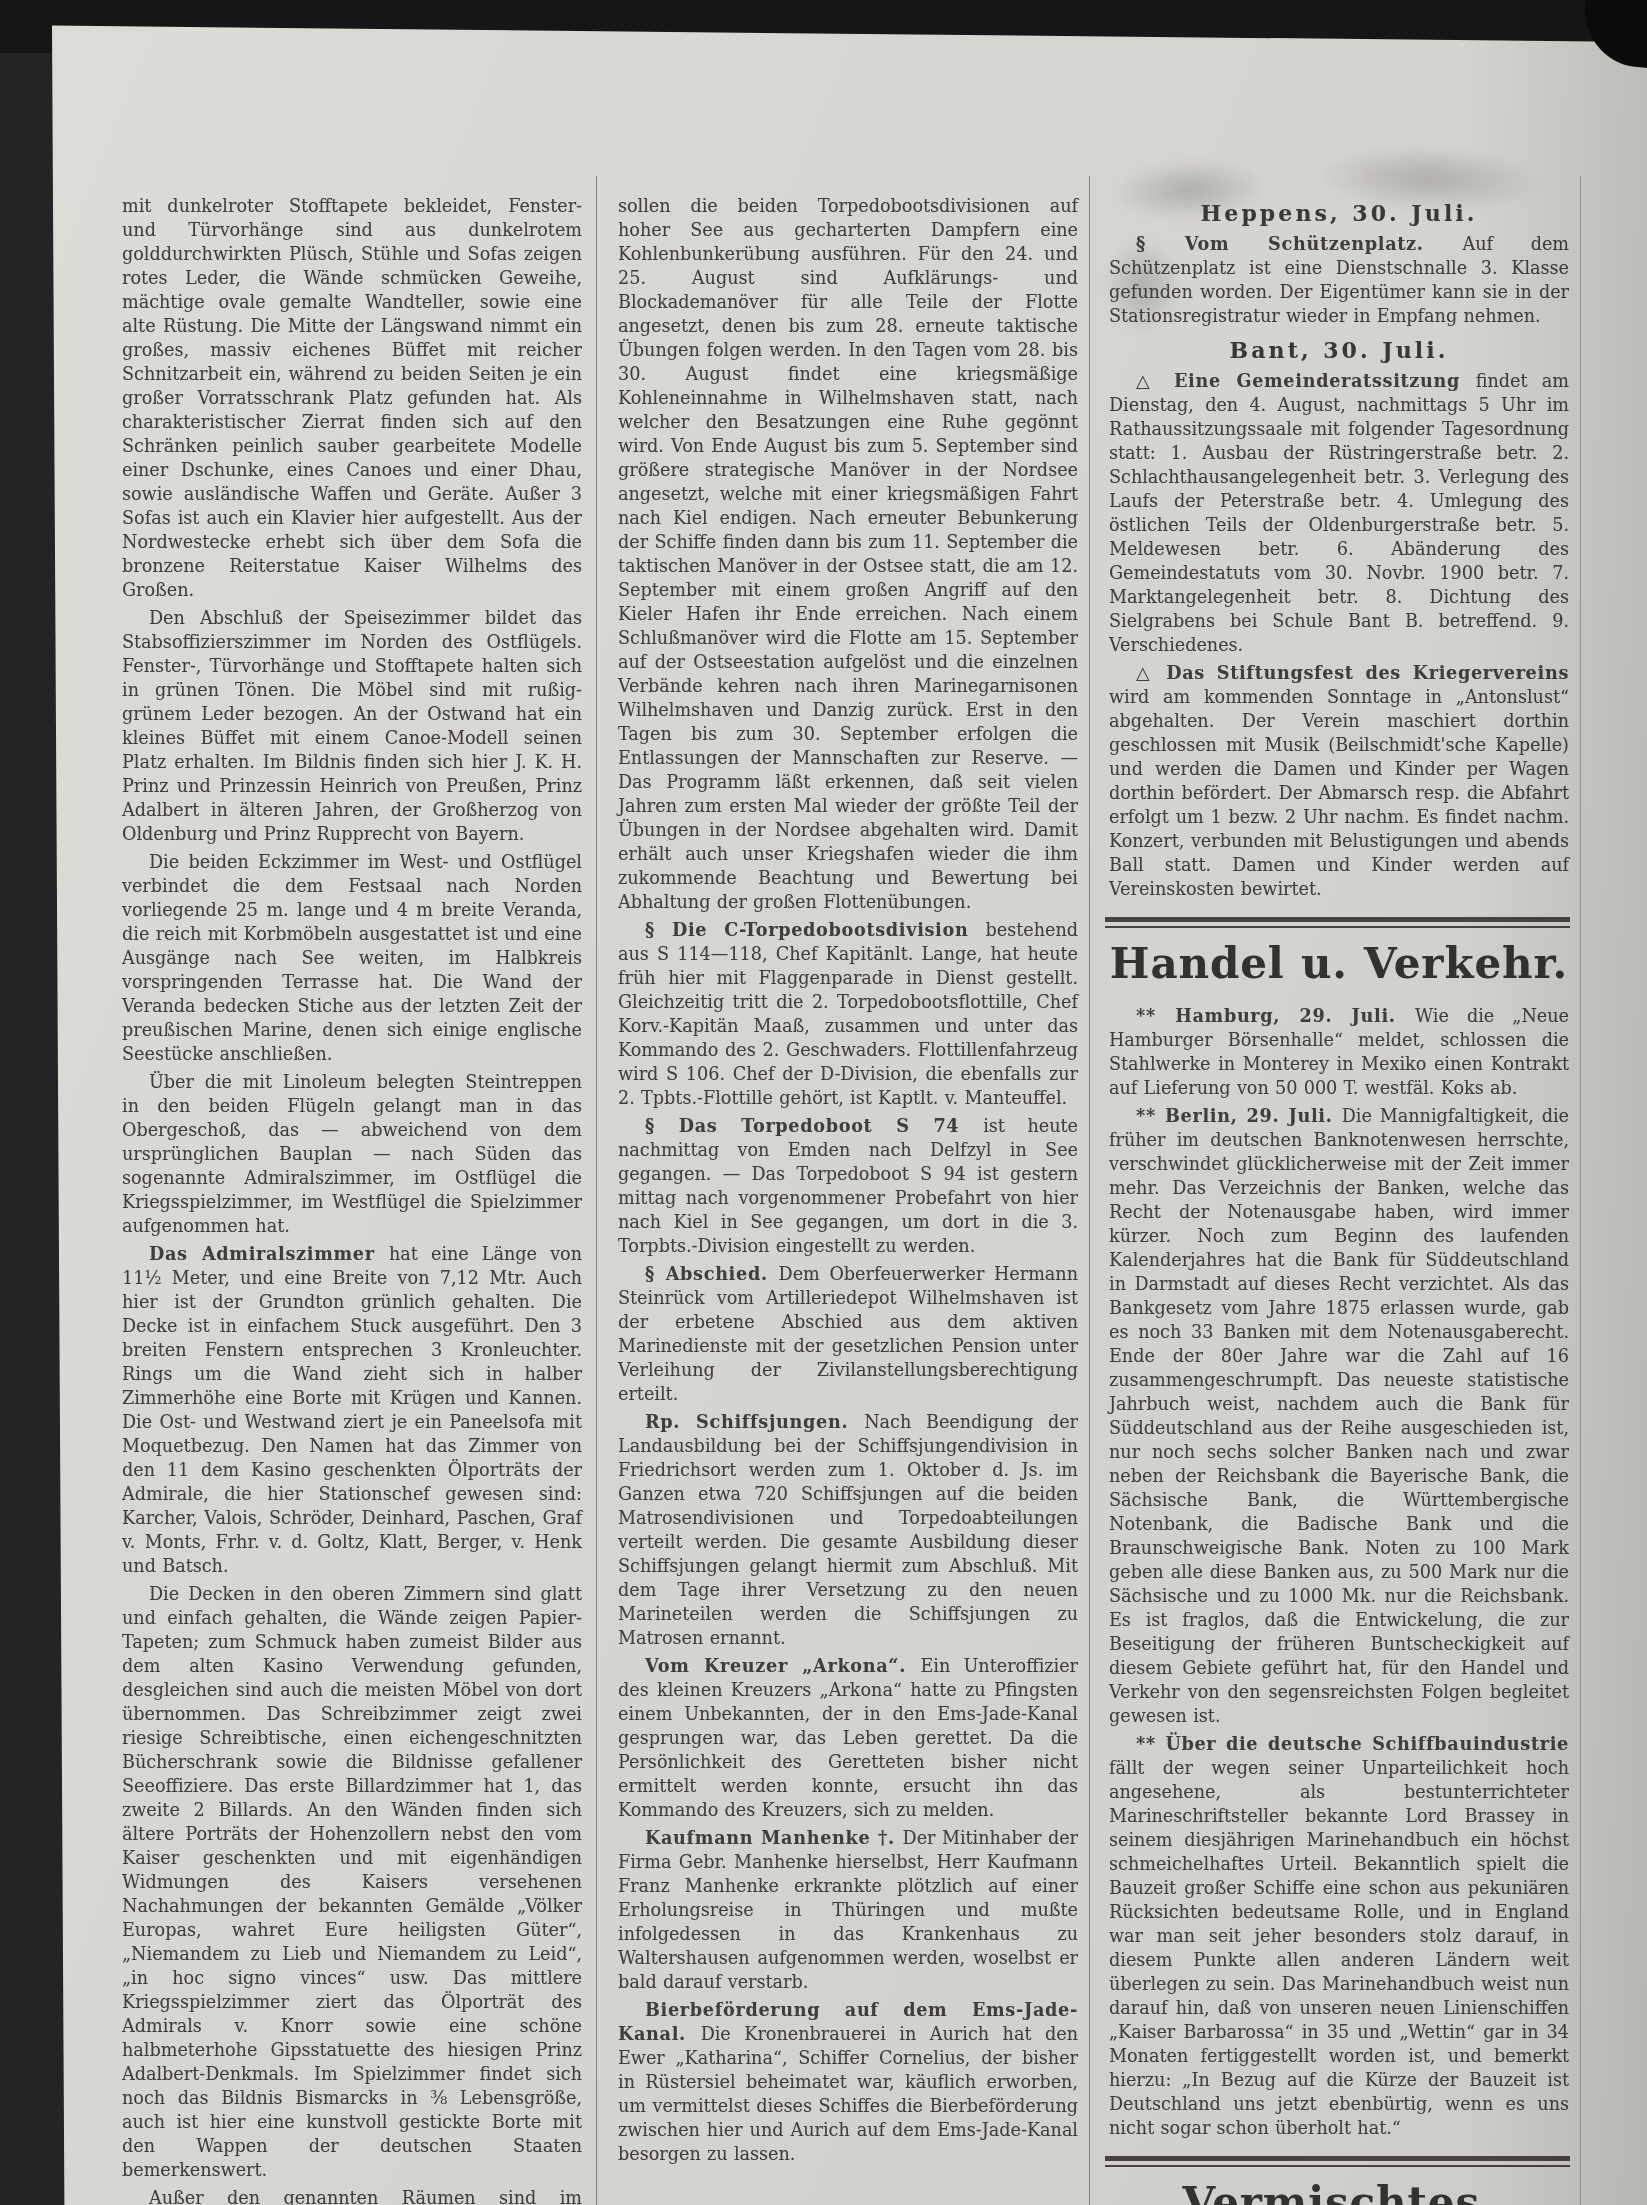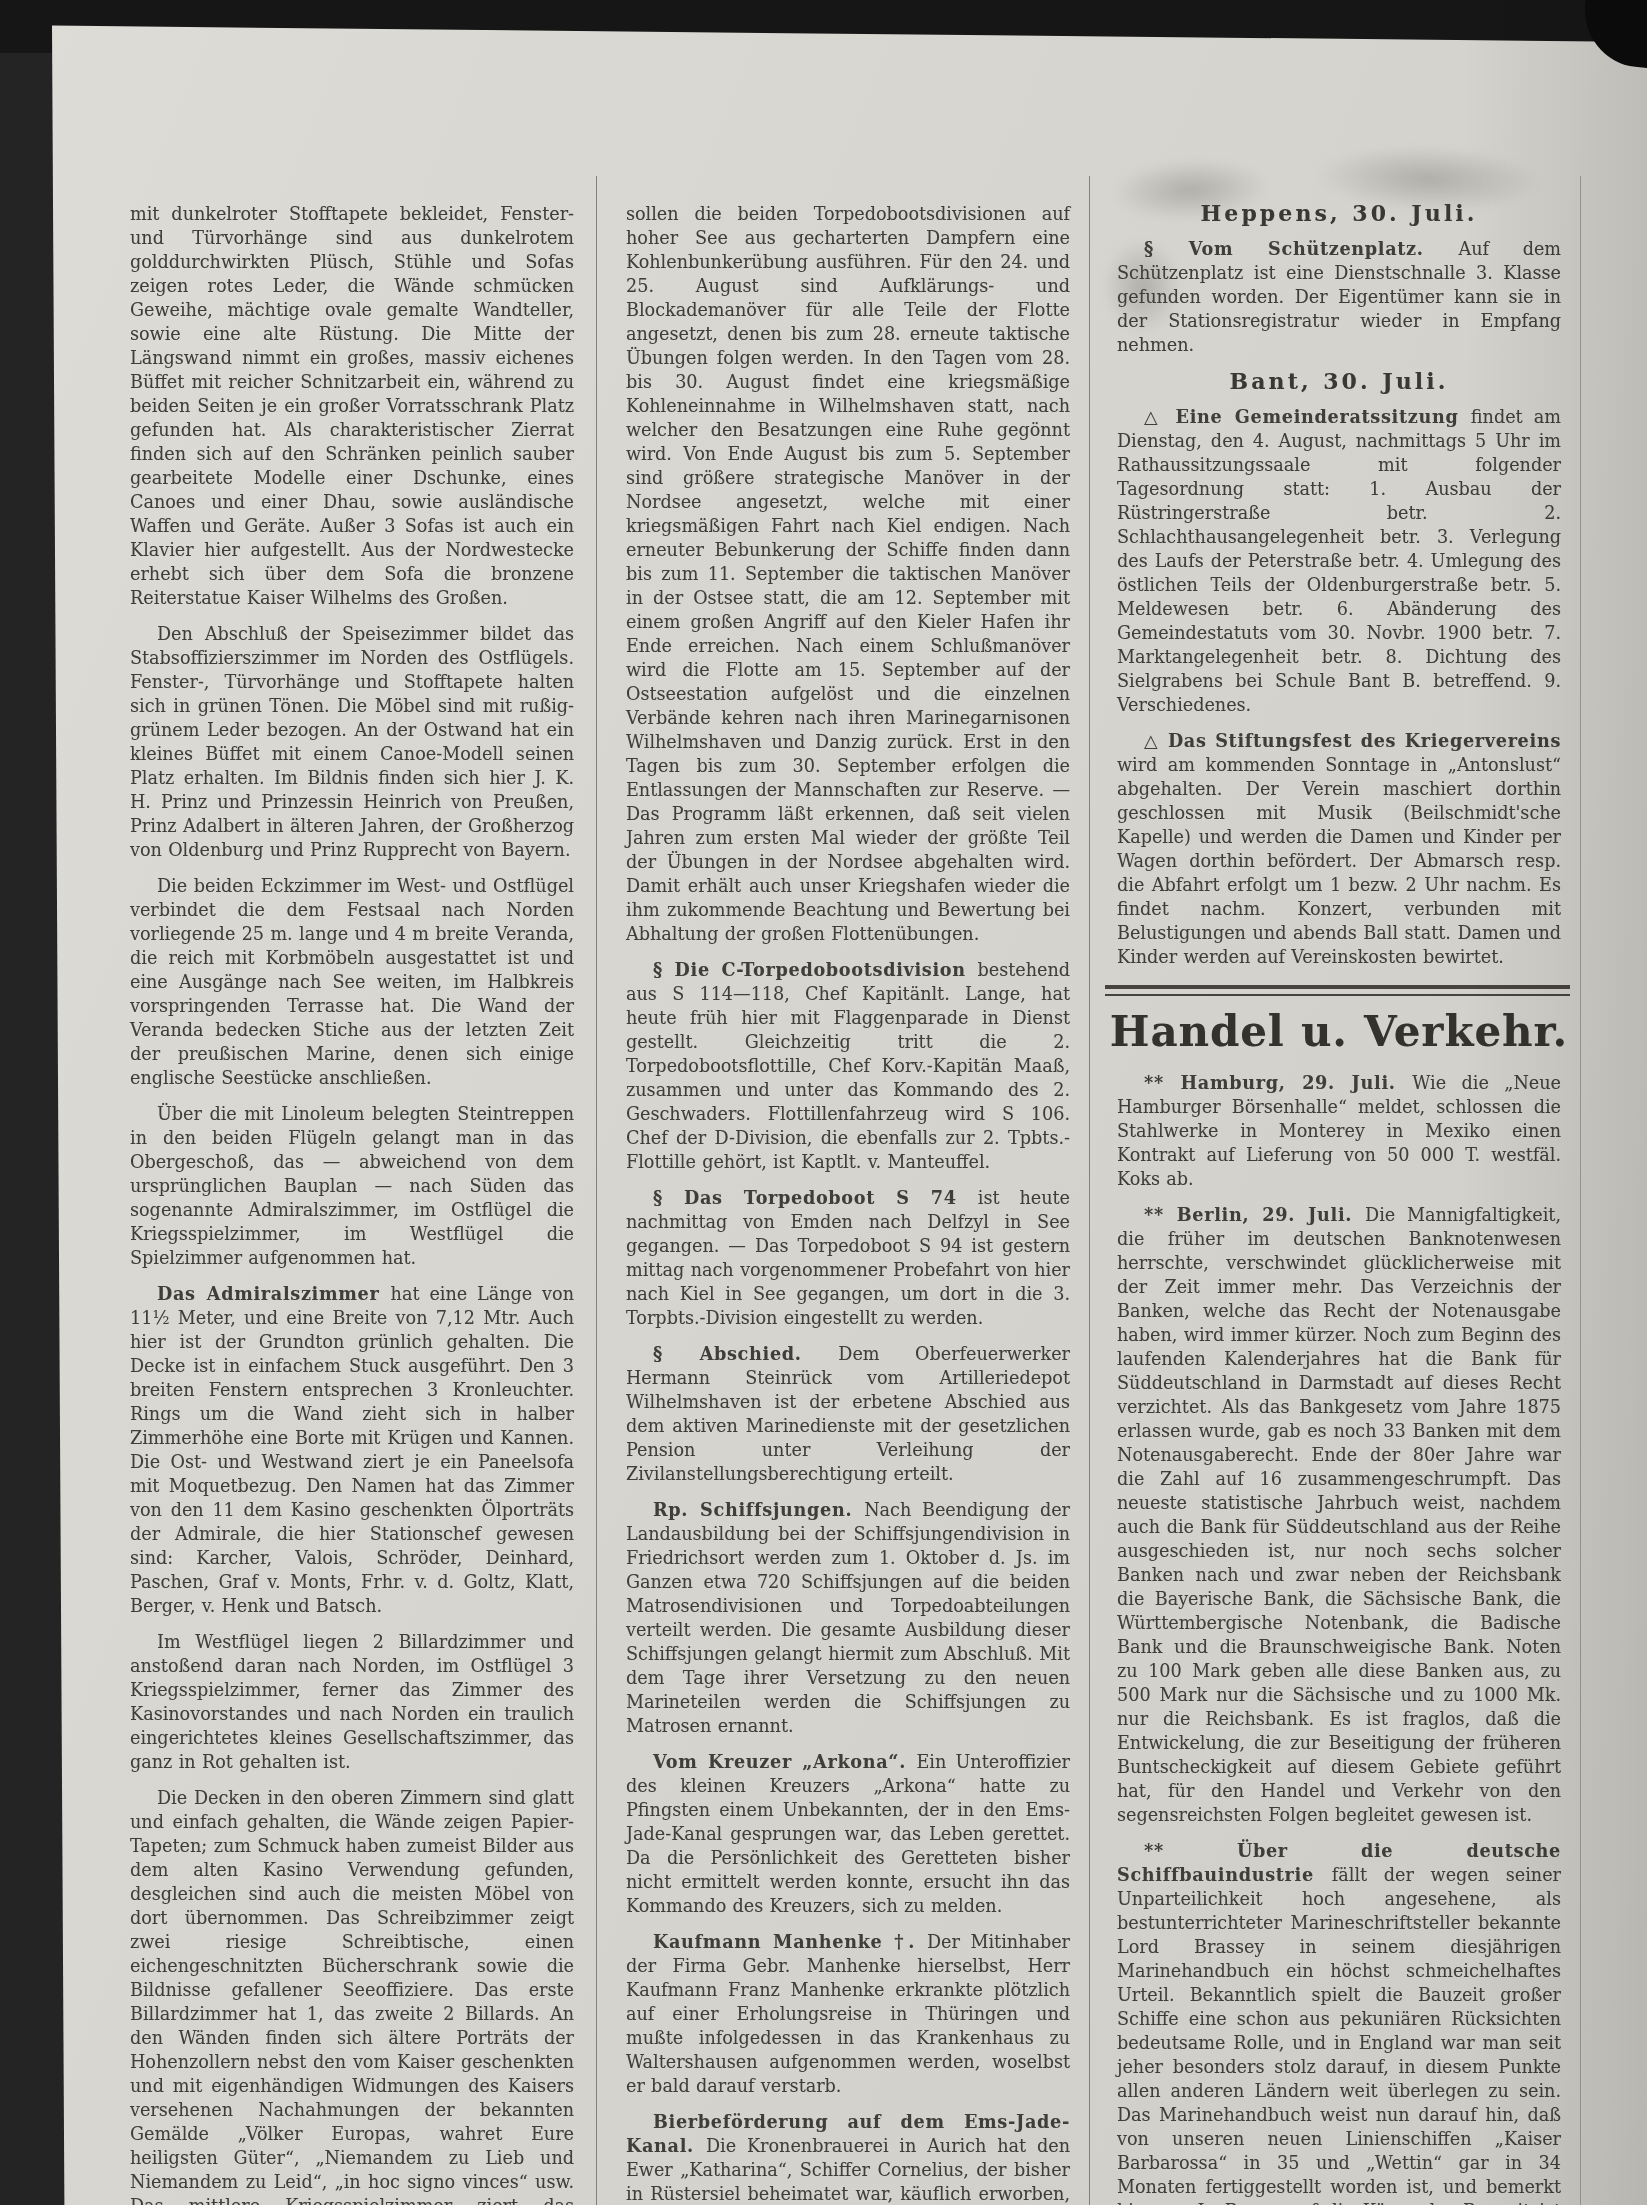--- a/index.html
+++ b/index.html
@@ -17,21 +17,21 @@
          radial-gradient(ellipse at center,rgba(80,78,72,.8) 0%,rgba(80,78,72,0) 70%);}
   .g1{left:1111px;top:159px;width:159px;height:62px;transform:rotate(-3deg);}
   .g2{left:1314px;top:146px;width:229px;height:66px;transform:rotate(2deg);}
   .g3{left:1103px;top:238px;width:79px;height:97px;}
   .col{position:absolute;top:190px;height:2254px;width:468px;overflow:hidden;
        font-size:17.6px;line-height:24px;text-align:justify;color:#403e38;
        text-shadow:0.2px 0.3px 0 rgba(40,38,34,0.18);word-spacing:0.7px;}
   .col1{left:118px;} .col2{left:614px;} .col3{left:1105px;}
   .col-rule{position:absolute;top:176px;height:2271px;width:1.3px;background:rgba(62,60,55,.55);}
   .r1{left:596px;} .r2{left:1089px;} .r3{left:1580px;background:rgba(62,60,55,.35);}
-  .para{margin:12px;text-indent:27px;}
+  .para{margin:4px;text-indent:27px;}
   .para.noindent{text-indent:0;}
   .lead{font-weight:bold;letter-spacing:0.7px;}
   .dateline{text-align:center;font-weight:bold;font-size:22px;letter-spacing:3.1px;
             margin:10.6px 0 7px;color:#3a3832;text-indent:0;}
   .section-heading{text-align:center;font-weight:bold;font-size:42px;line-height:1.1;
             margin:8.8px 0 16px;color:#34322c;letter-spacing:0.9px;text-indent:0;}
   .rule-double{margin:16px 3.5px 13.2px 0;}
   .rule-thick{height:4.9px;background:#474440;}
   .rule-thin{height:1.8px;background:#474440;margin-top:4.4px;}
 </style>
@@ -44,21 +44,20 @@
   <div class="ghost g1"></div>
   <div class="ghost g2"></div>
   <div class="ghost g3"></div>
 
   <div class="col col1">
       <p class="para noindent">mit dunkelroter Stofftapete bekleidet, Fenster- und Türvorhänge sind aus dunkelrotem golddurchwirkten Plüsch, Stühle und Sofas zeigen rotes Leder, die Wände schmücken Geweihe, mächtige ovale gemalte Wandteller, sowie eine alte Rüstung. Die Mitte der Längswand nimmt ein großes, massiv eichenes Büffet mit reicher Schnitzarbeit ein, während zu beiden Seiten je ein großer Vorratsschrank Platz gefunden hat. Als charakteristischer Zierrat finden sich auf den Schränken peinlich sauber gearbeitete Modelle einer Dschunke, eines Canoes und einer Dhau, sowie ausländische Waffen und Geräte. Außer 3 Sofas ist auch ein Klavier hier aufgestellt. Aus der Nordwestecke erhebt sich über dem Sofa die bronzene Reiterstatue Kaiser Wilhelms des Großen.</p>
       <p class="para">Den Abschluß der Speisezimmer bildet das Stabsoffizierszimmer im Norden des Ostflügels. Fenster-, Türvorhänge und Stofftapete halten sich in grünen Tönen. Die Möbel sind mit rußig-grünem Leder bezogen. An der Ostwand hat ein kleines Büffet mit einem Canoe-Modell seinen Platz erhalten. Im Bildnis finden sich hier J. K. H. Prinz und Prinzessin Heinrich von Preußen, Prinz Adalbert in älteren Jahren, der Großherzog von Oldenburg und Prinz Rupprecht von Bayern.</p>
       <p class="para">Die beiden Eckzimmer im West- und Ostflügel verbindet die dem Festsaal nach Norden vorliegende 25 m. lange und 4 m breite Veranda, die reich mit Korbmöbeln ausgestattet ist und eine Ausgänge nach See weiten, im Halbkreis vorspringenden Terrasse hat. Die Wand der Veranda bedecken Stiche aus der letzten Zeit der preußischen Marine, denen sich einige englische Seestücke anschließen.</p>
       <p class="para">Über die mit Linoleum belegten Steintreppen in den beiden Flügeln gelangt man in das Obergeschoß, das — abweichend von dem ursprünglichen Bauplan — nach Süden das sogenannte Admiralszimmer, im Ostflügel die Kriegsspielzimmer, im Westflügel die Spielzimmer aufgenommen hat.</p>
       <p class="para"><span class="lead">Das Admiralszimmer </span>hat eine Länge von 11½ Meter, und eine Breite von 7,12 Mtr. Auch hier ist der Grundton grünlich gehalten. Die Decke ist in einfachem Stuck ausgeführt. Den 3 breiten Fenstern entsprechen 3 Kronleuchter. Rings um die Wand zieht sich in halber Zimmerhöhe eine Borte mit Krügen und Kannen. Die Ost- und Westwand ziert je ein Paneelsofa mit Moquetbezug. Den Namen hat das Zimmer von den 11 dem Kasino geschenkten Ölporträts der Admirale, die hier Stationschef gewesen sind: Karcher, Valois, Schröder, Deinhard, Paschen, Graf v. Monts, Frhr. v. d. Goltz, Klatt, Berger, v. Henk und Batsch.</p>
-      <p class="para">Im Westflügel liegen 2 Billardzimmer und anstoßend daran nach Norden, im Ostflügel 3 Kriegsspielzimmer, ferner das Zimmer des Kasinovorstandes und nach Norden ein traulich eingerichtetes kleines Gesellschaftszimmer, das ganz in Rot gehalten ist.</p>
       <p class="para">Die Decken in den oberen Zimmern sind glatt und einfach gehalten, die Wände zeigen Papier-Tapeten; zum Schmuck haben zumeist Bilder aus dem alten Kasino Verwendung gefunden, desgleichen sind auch die meisten Möbel von dort übernommen. Das Schreibzimmer zeigt zwei riesige Schreibtische, einen eichengeschnitzten Bücherschrank sowie die Bildnisse gefallener Seeoffiziere. Das erste Billardzimmer hat 1, das zweite 2 Billards. An den Wänden finden sich ältere Porträts der Hohenzollern nebst den vom Kaiser geschenkten und mit eigenhändigen Widmungen des Kaisers versehenen Nachahmungen der bekannten Gemälde „Völker Europas, wahret Eure heiligsten Güter“, „Niemandem zu Lieb und Niemandem zu Leid“, „in hoc signo vinces“ usw. Das mittlere Kriegsspielzimmer ziert das Ölporträt des Admirals v. Knorr sowie eine schöne halbmeterhohe Gipsstatuette des hiesigen Prinz Adalbert-Denkmals. Im Spielzimmer findet sich noch das Bildnis Bismarcks in ⅜ Lebensgröße, auch ist hier eine kunstvoll gestickte Borte mit den Wappen der deutschen Staaten bemerkenswert.</p>
       <p class="para">Außer den genannten Räumen sind im Hauptgebäude noch untergebracht im Dachgeschoß das Bureau nebst Wohnung des Hausmeisters, im Obergeschoß die Mädchenkammern, im Keller die modern eingerichtete Küche mit großem Herd usw.</p>
     </div>
   <div class="col-rule r1"></div>
   <div class="col col2">
       <p class="para noindent">sollen die beiden Torpedobootsdivisionen auf hoher See aus gecharterten Dampfern eine Kohlenbunkerübung ausführen. Für den 24. und 25. August sind Aufklärungs- und Blockademanöver für alle Teile der Flotte angesetzt, denen bis zum 28. erneute taktische Übungen folgen werden. In den Tagen vom 28. bis 30. August findet eine kriegsmäßige Kohleneinnahme in Wilhelmshaven statt, nach welcher den Besatzungen eine Ruhe gegönnt wird. Von Ende August bis zum 5. September sind größere strategische Manöver in der Nordsee angesetzt, welche mit einer kriegsmäßigen Fahrt nach Kiel endigen. Nach erneuter Bebunkerung der Schiffe finden dann bis zum 11. September die taktischen Manöver in der Ostsee statt, die am 12. September mit einem großen Angriff auf den Kieler Hafen ihr Ende erreichen. Nach einem Schlußmanöver wird die Flotte am 15. September auf der Ostseestation aufgelöst und die einzelnen Verbände kehren nach ihren Marinegarnisonen Wilhelmshaven und Danzig zurück. Erst in den Tagen bis zum 30. September erfolgen die Entlassungen der Mannschaften zur Reserve. — Das Programm läßt erkennen, daß seit vielen Jahren zum ersten Mal wieder der größte Teil der Übungen in der Nordsee abgehalten wird. Damit erhält auch unser Kriegshafen wieder die ihm zukommende Beachtung und Bewertung bei Abhaltung der großen Flottenübungen.</p>
       <p class="para"><span class="lead">§ Die C-Torpedobootsdivision </span>bestehend aus S 114—118, Chef Kapitänlt. Lange, hat heute früh hier mit Flaggenparade in Dienst gestellt. Gleichzeitig tritt die 2. Torpedobootsflottille, Chef Korv.-Kapitän Maaß, zusammen und unter das Kommando des 2. Geschwaders. Flottillenfahrzeug wird S 106. Chef der D-Division, die ebenfalls zur 2. Tpbts.-Flottille gehört, ist Kaptlt. v. Manteuffel.</p>
       <p class="para"><span class="lead">§ Das Torpedoboot S 74 </span>ist heute nachmittag von Emden nach Delfzyl in See gegangen. — Das Torpedoboot S 94 ist gestern mittag nach vorgenommener Probefahrt von hier nach Kiel in See gegangen, um dort in die 3. Torpbts.-Division eingestellt zu werden.</p>
       <p class="para"><span class="lead">§ Abschied. </span>Dem Oberfeuerwerker Hermann Steinrück vom Artilleriedepot Wilhelmshaven ist der erbetene Abschied aus dem aktiven Marinedienste mit der gesetzlichen Pension unter Verleihung der Zivilanstellungsberechtigung erteilt.</p>
       <p class="para"><span class="lead">Rp. Schiffsjungen. </span>Nach Beendigung der Landausbildung bei der Schiffsjungendivision in Friedrichsort werden zum 1. Oktober d. Js. im Ganzen etwa 720 Schiffsjungen auf die beiden Matrosendivisionen und Torpedoabteilungen verteilt werden. Die gesamte Ausbildung dieser Schiffsjungen gelangt hiermit zum Abschluß. Mit dem Tage ihrer Versetzung zu den neuen Marineteilen werden die Schiffsjungen zu Matrosen ernannt.</p>

